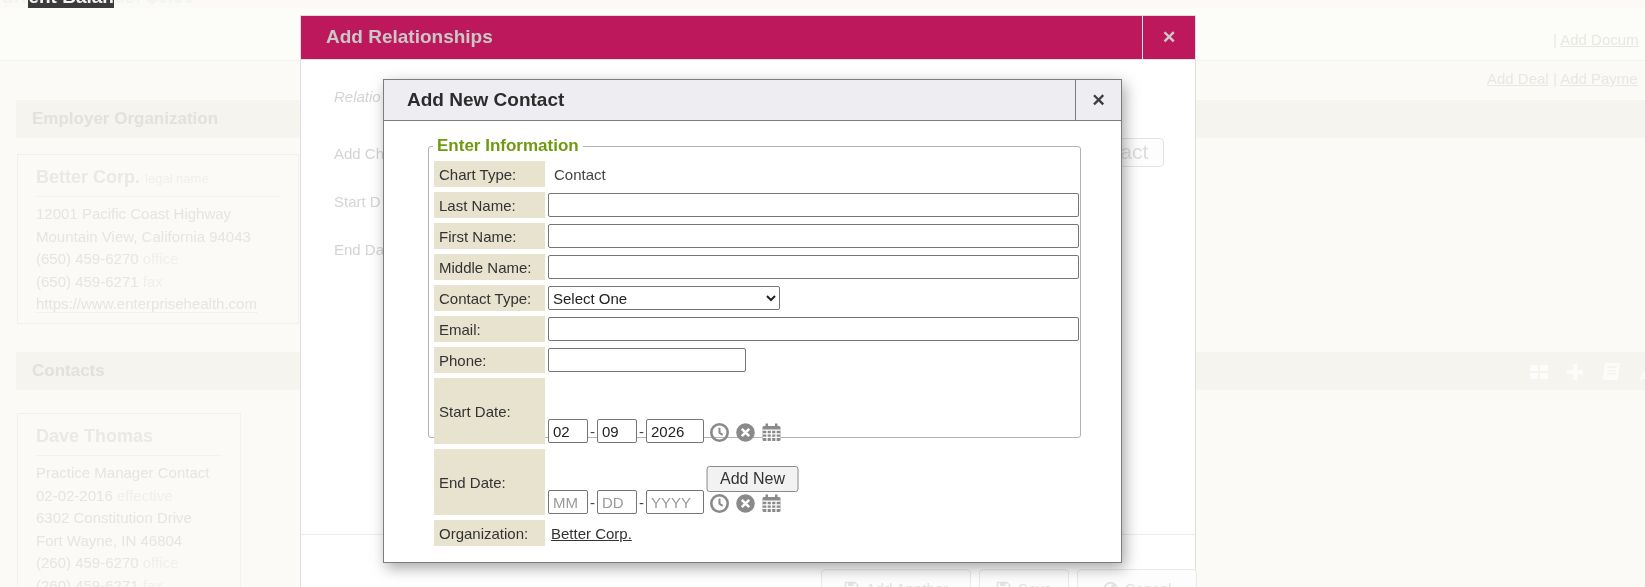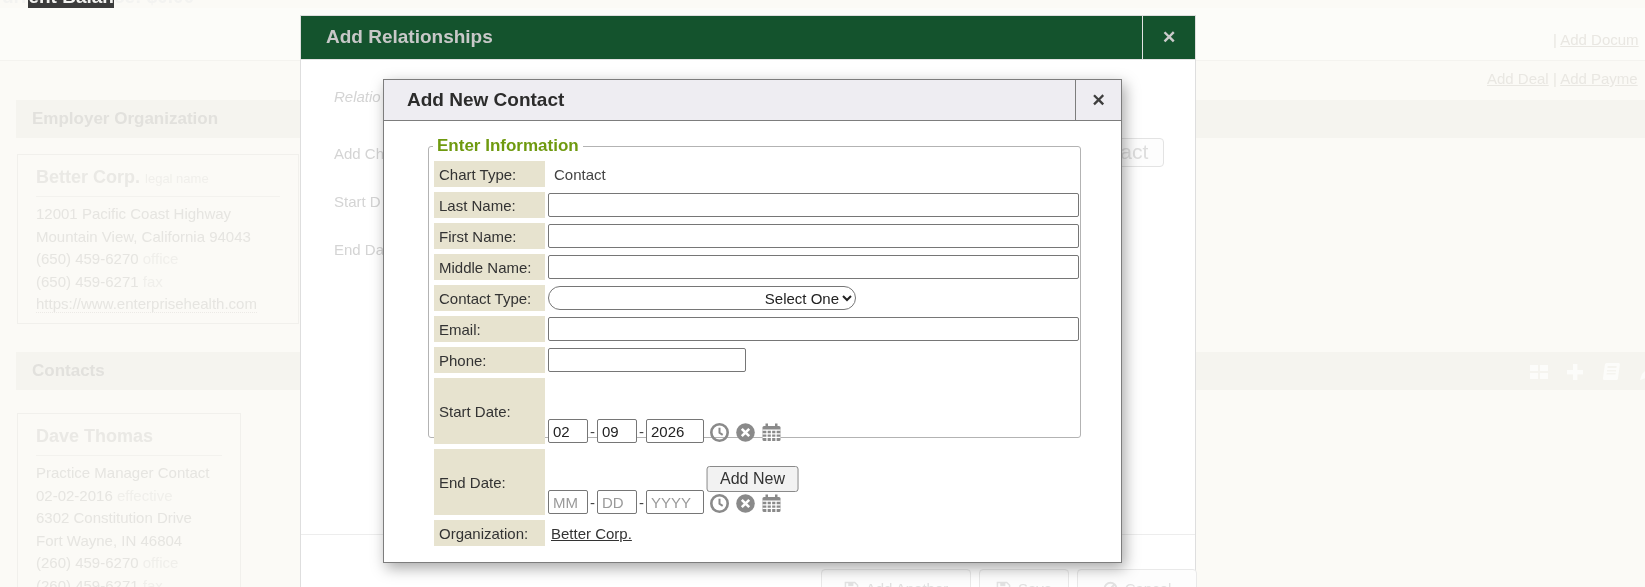--- a/index.html
+++ b/index.html
@@ -30,21 +30,21 @@
   .card-title{font-size:18px;font-weight:bold;color:#eae9e5;white-space:nowrap;}
   .card-title .note{font-size:13px;font-weight:normal;color:#f0efeb;}
   .bgcard hr{border:none;border-top:1px solid #f3f2ee;margin:8px 18px 6px 0;}
   .bgline{color:#e6e5e1;line-height:22.5px;white-space:nowrap;}
   .bgline .note{color:#f0efeb;}
   .bgline .weburl{border-bottom:1px dotted #eceae6;cursor:pointer;}
   
   .band-icon{position:absolute;width:22px;height:22px;color:#fcfcfa;cursor:pointer;}
   
   #rel-modal{position:absolute;left:300px;top:15px;width:894px;height:660px;background:#ffffff;border:1px solid #dedede;}
-  #rel-header{display:flex;height:43px;background:#14532d;border-bottom:1px solid #e3e3e3;}
+  #rel-header{display:flex;height:43px;background:#be185d;border-bottom:1px solid #e3e3e3;}
   #rel-title{flex:1;padding:10px 0 0 25px;font-size:19px;font-weight:bold;color:#c8c8c8;}
   #rel-close{width:52px;border-left:1px solid #e3e3e3;display:flex;align-items:center;justify-content:center;font-size:17px;font-weight:bold;color:#cbcbcb;cursor:pointer;}
   .rel-label{position:absolute;left:33px;color:#d4d4d4;white-space:nowrap;}
   #rel-contact-btn{position:absolute;left:786px;top:122px;width:75px;height:27px;border:1px solid #e3e3e3;border-radius:4px;background:#fdfdfd;color:#dedede;font-size:21px;text-align:center;line-height:25px;cursor:pointer;}
   #rel-divider{position:absolute;left:0;top:518px;width:100%;border-top:1px solid #ededed;}
   .rel-footer-btn{position:absolute;top:553px;height:36px;border:1px solid #e9e9e9;border-radius:4px;background:#fdfdfd;color:#e0e0e0;font-size:15px;display:flex;align-items:center;justify-content:center;gap:7px;cursor:pointer;}
   .rel-footer-btn svg{width:15px;height:15px;color:#e2e2e2;}
   #rel-btn-addanother{left:520px;width:148px;}
   #rel-btn-save{left:678px;width:88px;}
   #rel-btn-cancel{left:776px;width:118px;}
@@ -59,21 +59,21 @@
   #anc-table td{height:24px;vertical-align:middle;}
   td.lbl{width:101px;min-width:101px;background:#e7e3cf;color:#333;padding:0 5px;font-size:15px;white-space:nowrap;}
   td.val{padding-left:3px;white-space:nowrap;}
   .plain-val{color:#444;padding-left:6px;}
   input.txt{height:20px;border:1px solid #767676;border-radius:2px;font-family:"Liberation Sans",sans-serif;font-size:15px;padding:1px 4px;color:#222;}
   input.txt::placeholder{color:#9a9a9a;opacity:1;}
   .w-wide{width:521px;}
   .w-phone{width:188px;}
   .w-mm{width:30px;margin-top:40px;}
   .w-yyyy{width:48px;}
-  select.sel{width:308px;height:24px;border:1px solid #767676;border-radius:12px;font-family:"Liberation Sans",sans-serif;font-size:15px;color:#222;background:#fff;text-align:right;}
+  select.sel{width:232px;height:24px;border:1px solid #767676;border-radius:2px;font-family:"Liberation Sans",sans-serif;font-size:15px;color:#222;background:#fff;}
   .dash{color:#444;margin:0 2px;}
   .dicon{display:inline-block;width:21px;height:21px;margin-left:5px;vertical-align:middle;color:#8a8a8a;cursor:pointer;}
   .org-link{color:#333;text-decoration:underline;cursor:pointer;padding-left:3px;}
   #anc-addnew{position:absolute;top:386px;left:50%;transform:translateX(-50%);font-family:"Liberation Sans",sans-serif;font-size:16px;color:#333;background:#f2f2f2;border:1px solid #8a8a8a;border-radius:3px;padding:3px 13px;cursor:pointer;}
 </style>
 </head>
 <body>
 
 <div class="top-band"></div>
 <div class="balance-bar"></div>

